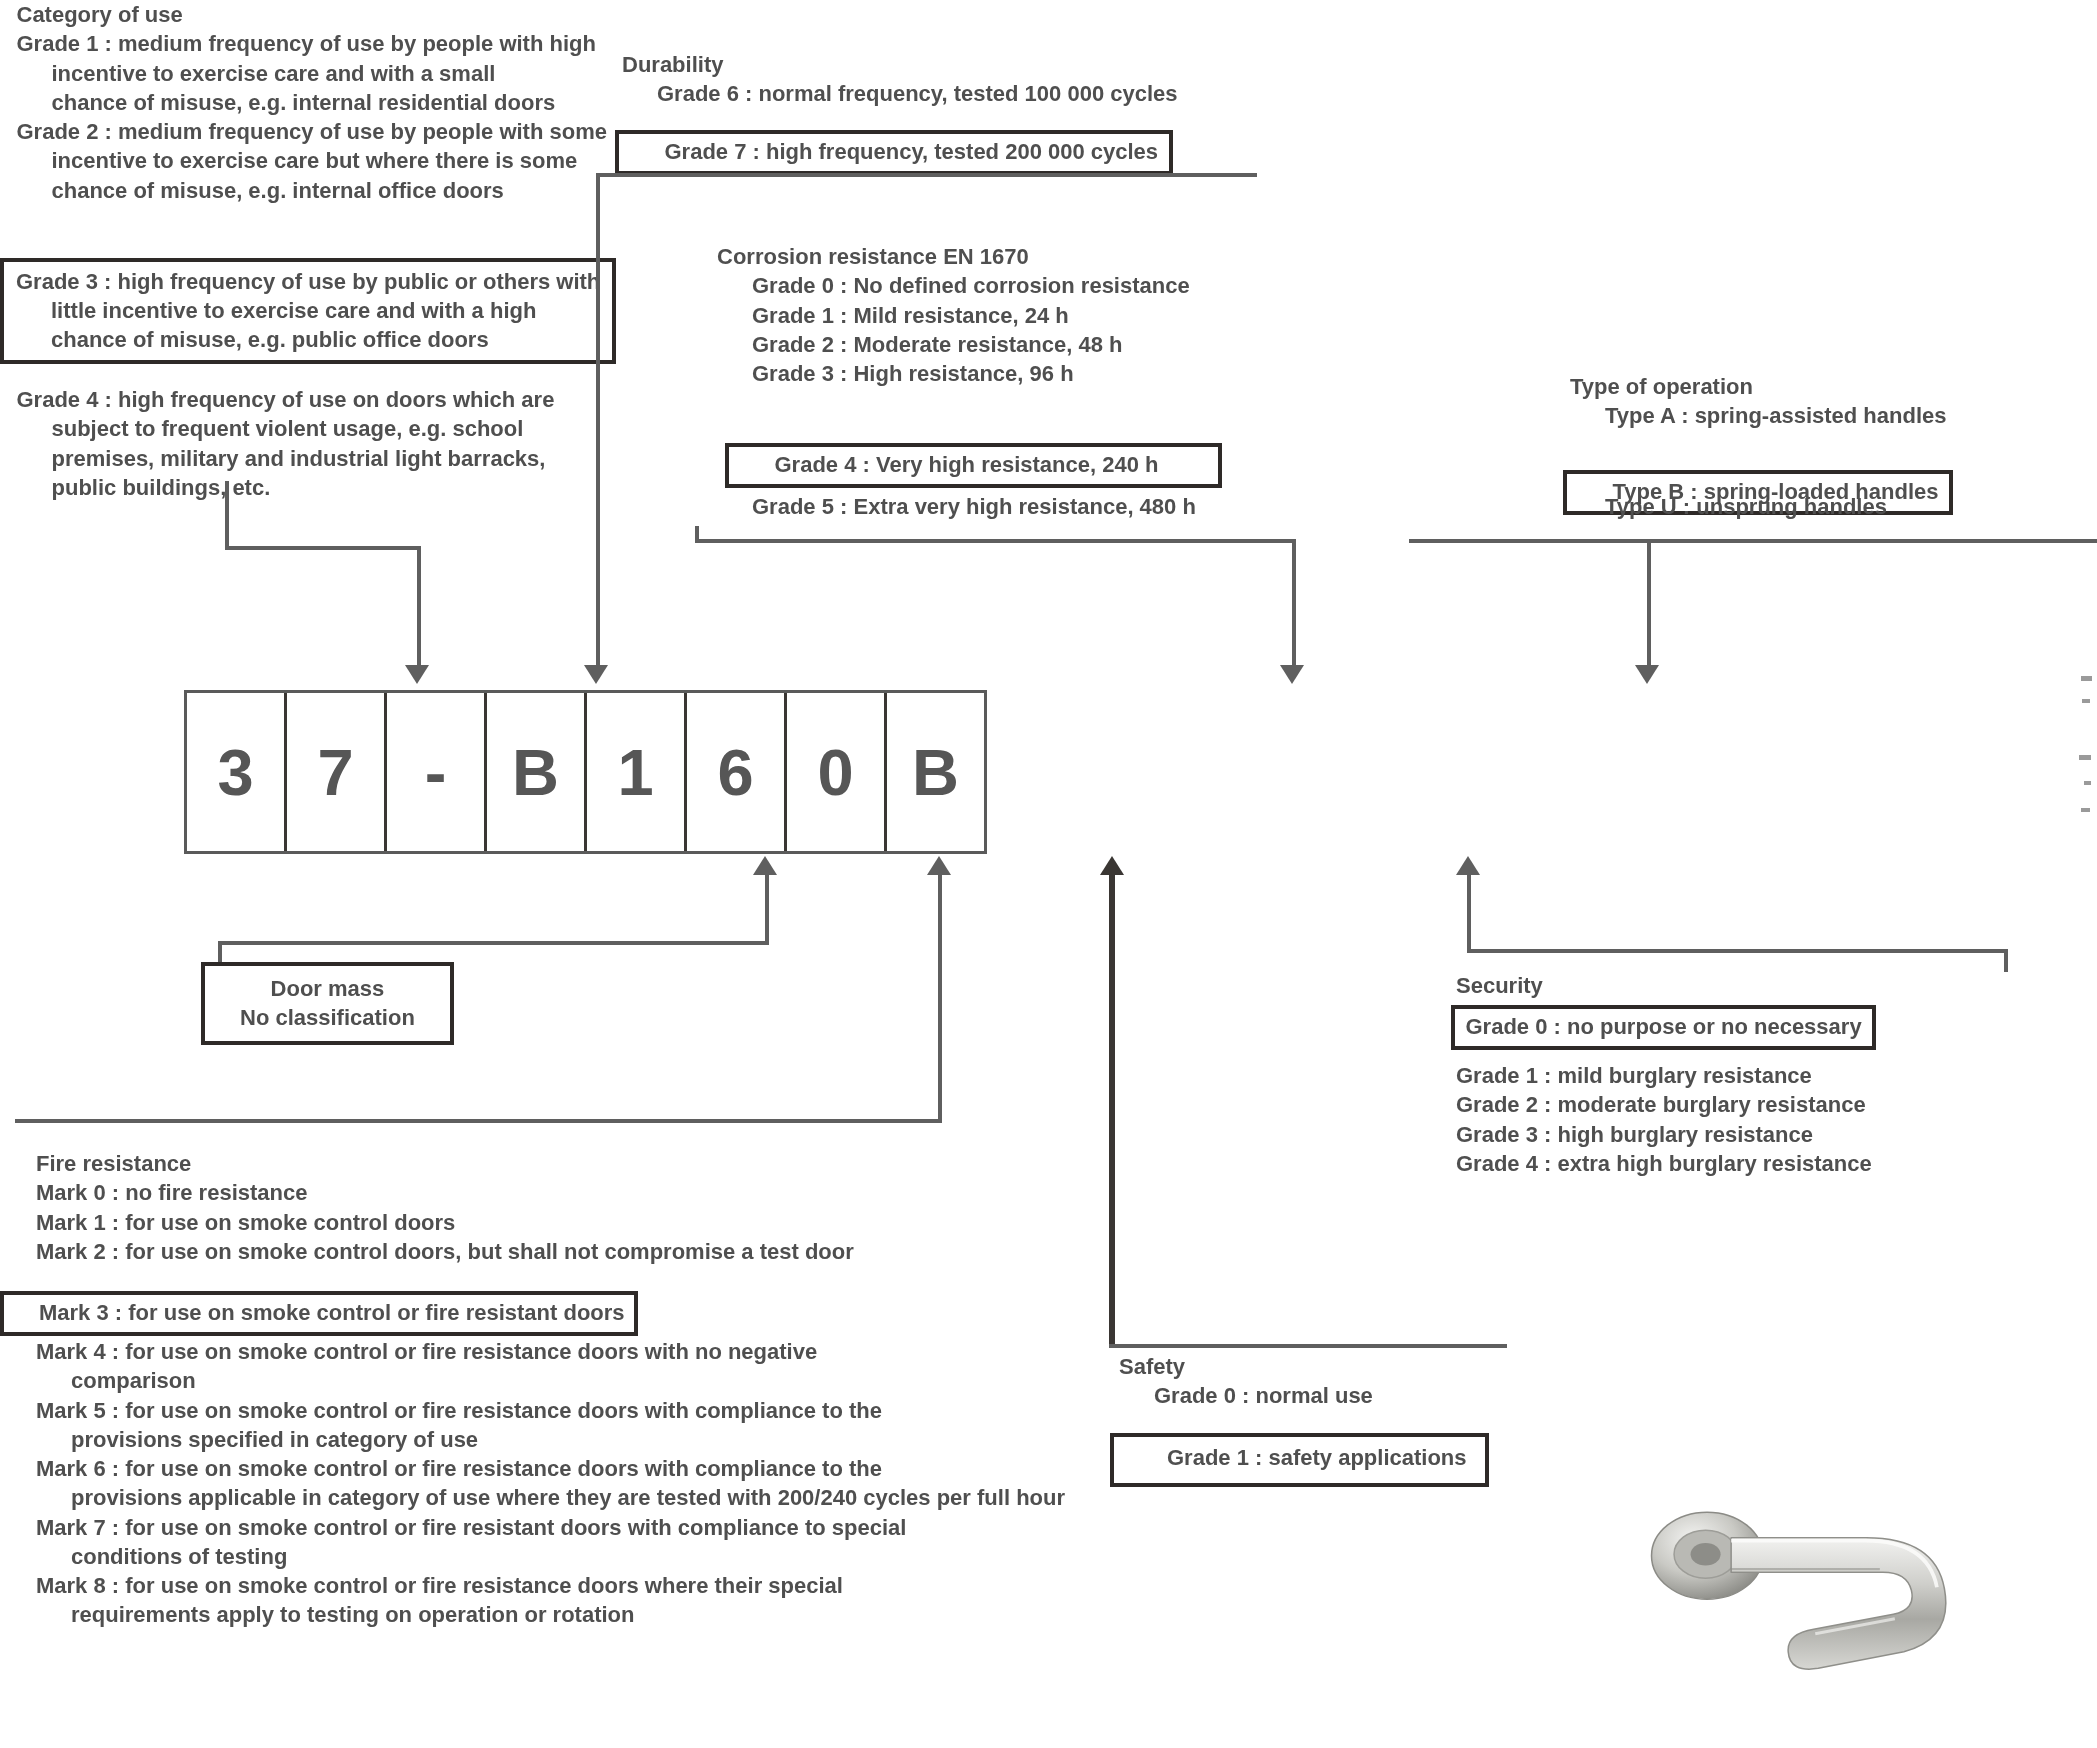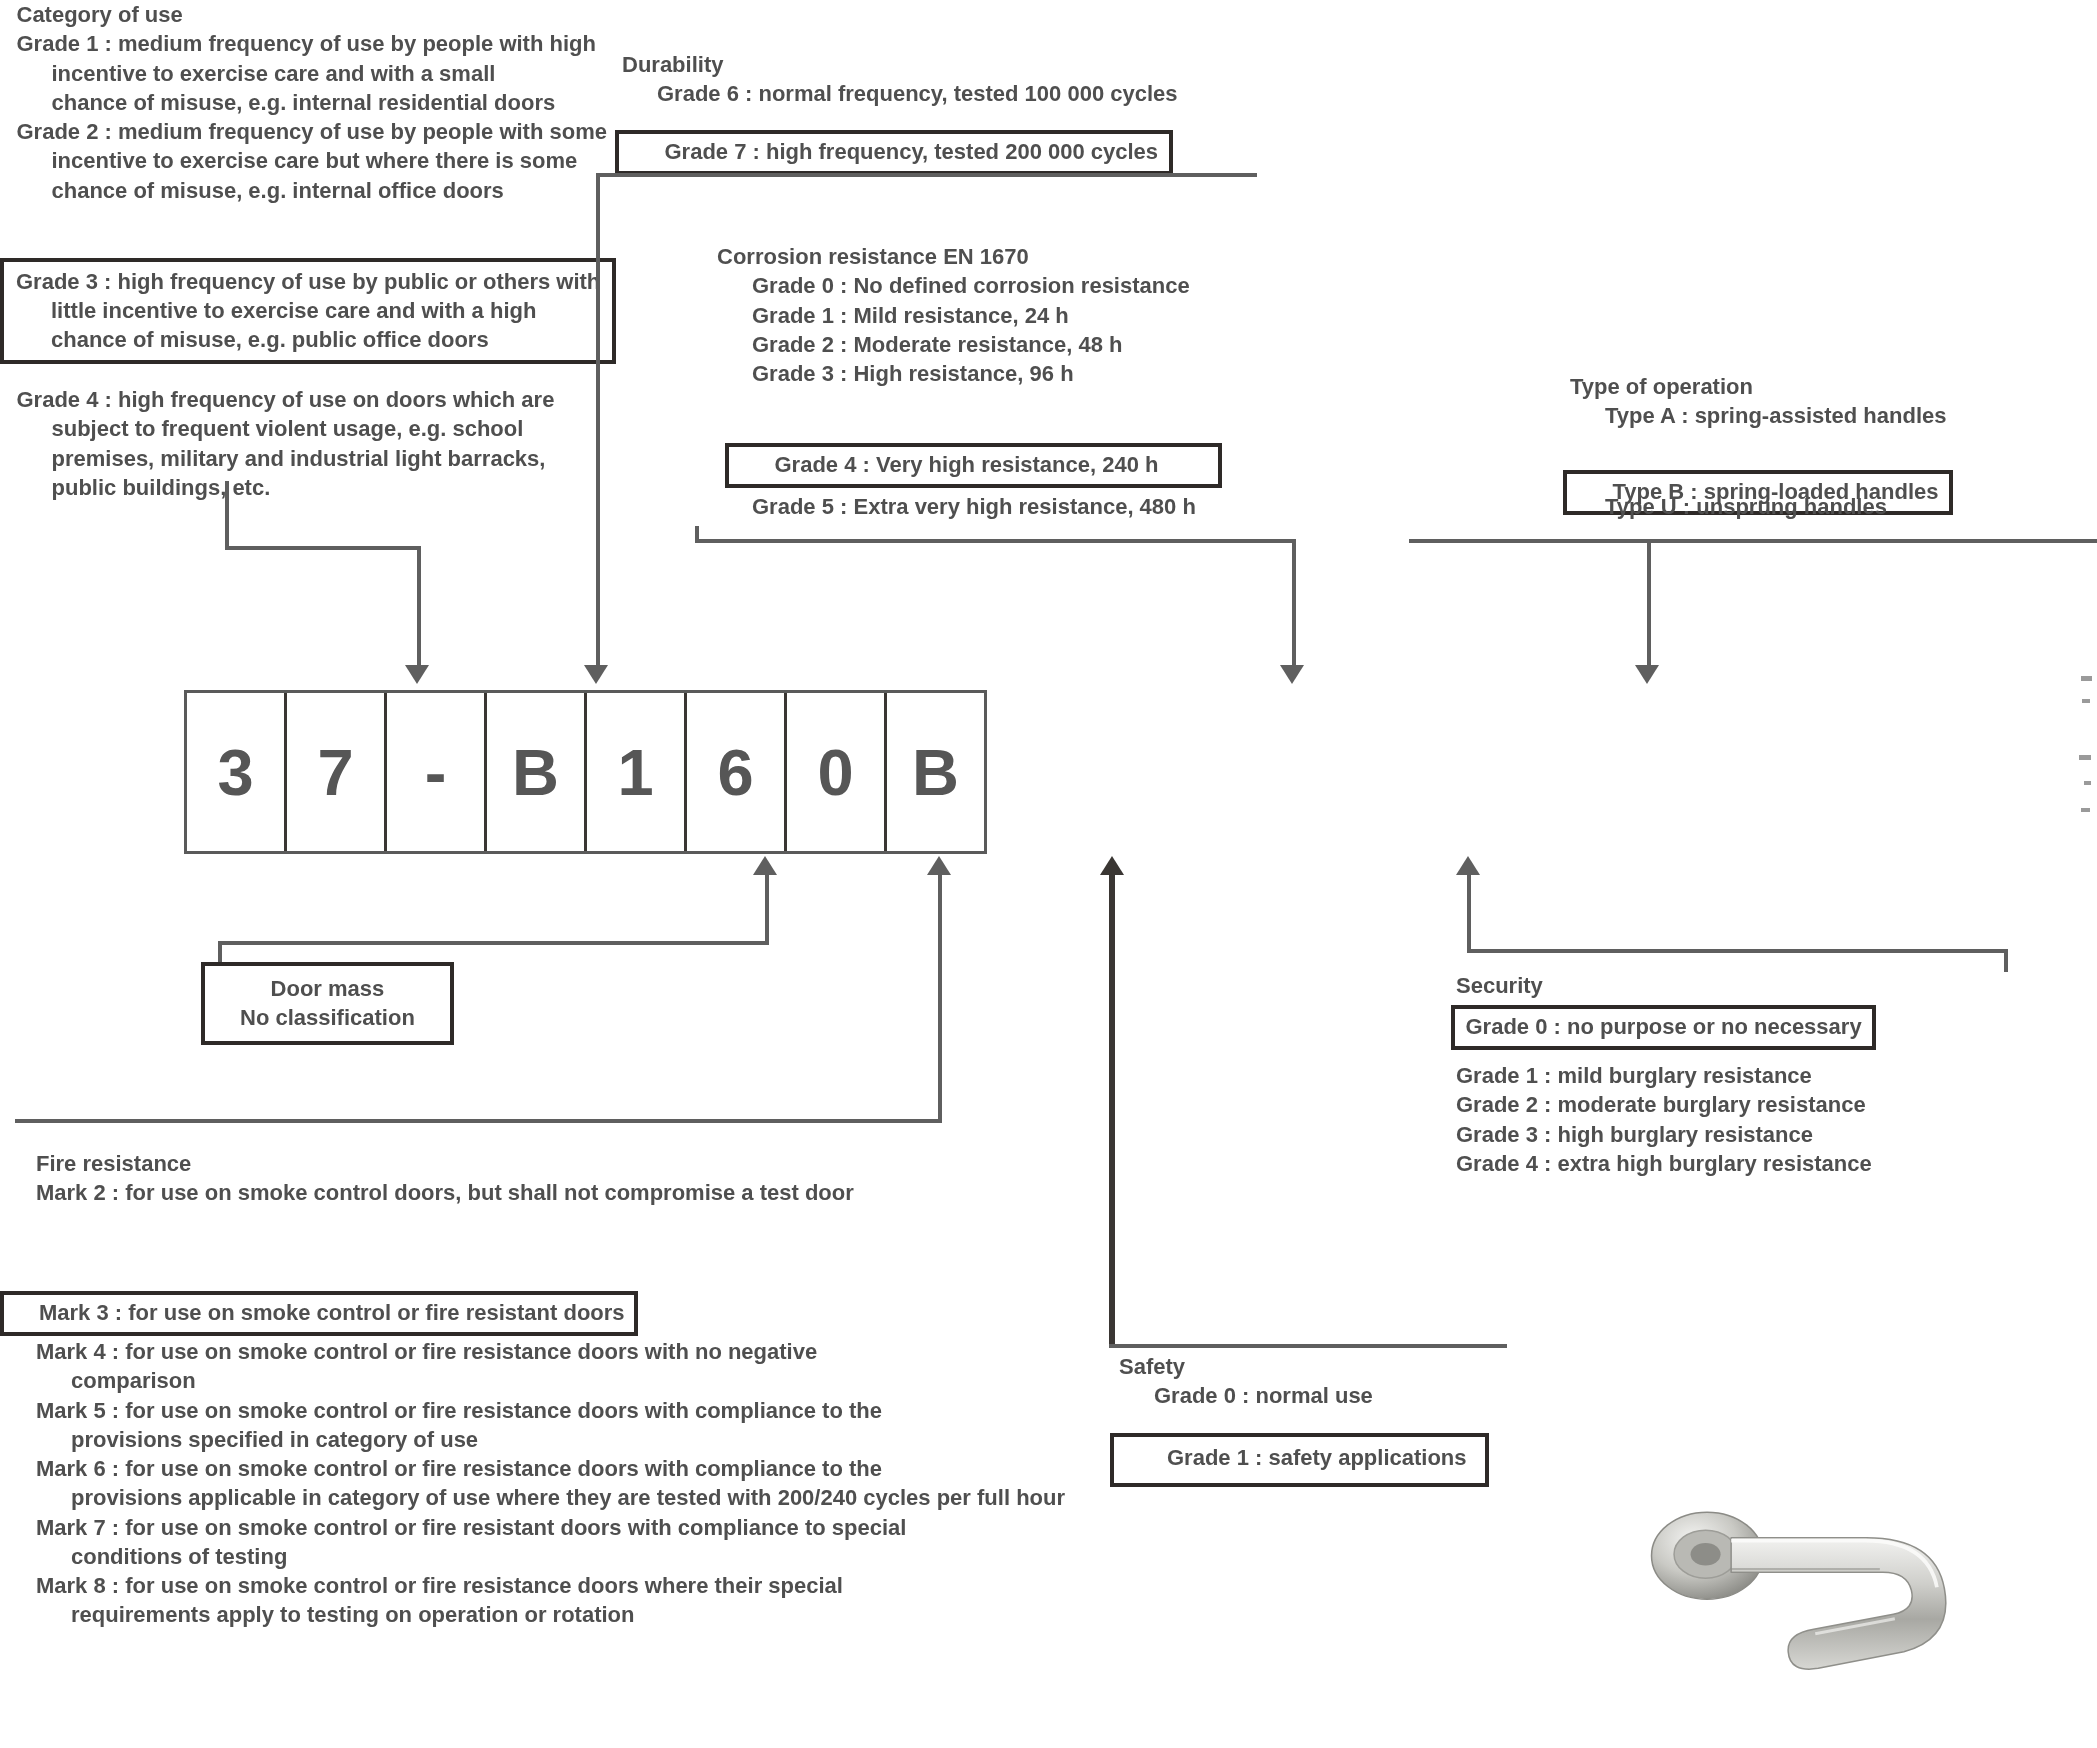--- a/index.html
+++ b/index.html
@@ -178,20 +178,22 @@
 </div>
 <div class="blk" style="left:1456px;top:1061px;">
   <div class="ln">Grade 1 : mild burglary resistance</div>
   <div class="ln">Grade 2 : moderate burglary resistance</div>
   <div class="ln">Grade 3 : high burglary resistance</div>
   <div class="ln">Grade 4 : extra high burglary resistance</div>
 </div>
 
 <div class="blk" style="left:36px;top:1131px;width:886px;margin-top:18px;">
   <div class="ttl">Fire resistance</div>
+  <div class="ln">Mark 0 : no fire resistance</div>
+  <div class="ln">Mark 1 : for use on smoke control doors</div>
   <div class="ln">Mark 2 : for use on smoke control doors, but shall not compromise a test door</div>
 </div>
 <div class="blk" style="left:0px;top:1291px;">
   <div class="hl" style="padding:3px 9px 4.5px 35px;"><div class="ln">Mark 3 : for use on smoke control or fire resistant doors</div></div>
 </div>
 <div class="blk" style="left:36px;top:1337px;width:886px;">
   <div class="ln">Mark 4 : for use on smoke control or fire resistance doors with no negative</div>
   <div class="ln indent">comparison</div>
   <div class="ln">Mark 5 : for use on smoke control or fire resistance doors with compliance to the</div>
   <div class="ln indent">provisions specified in category of use</div>

